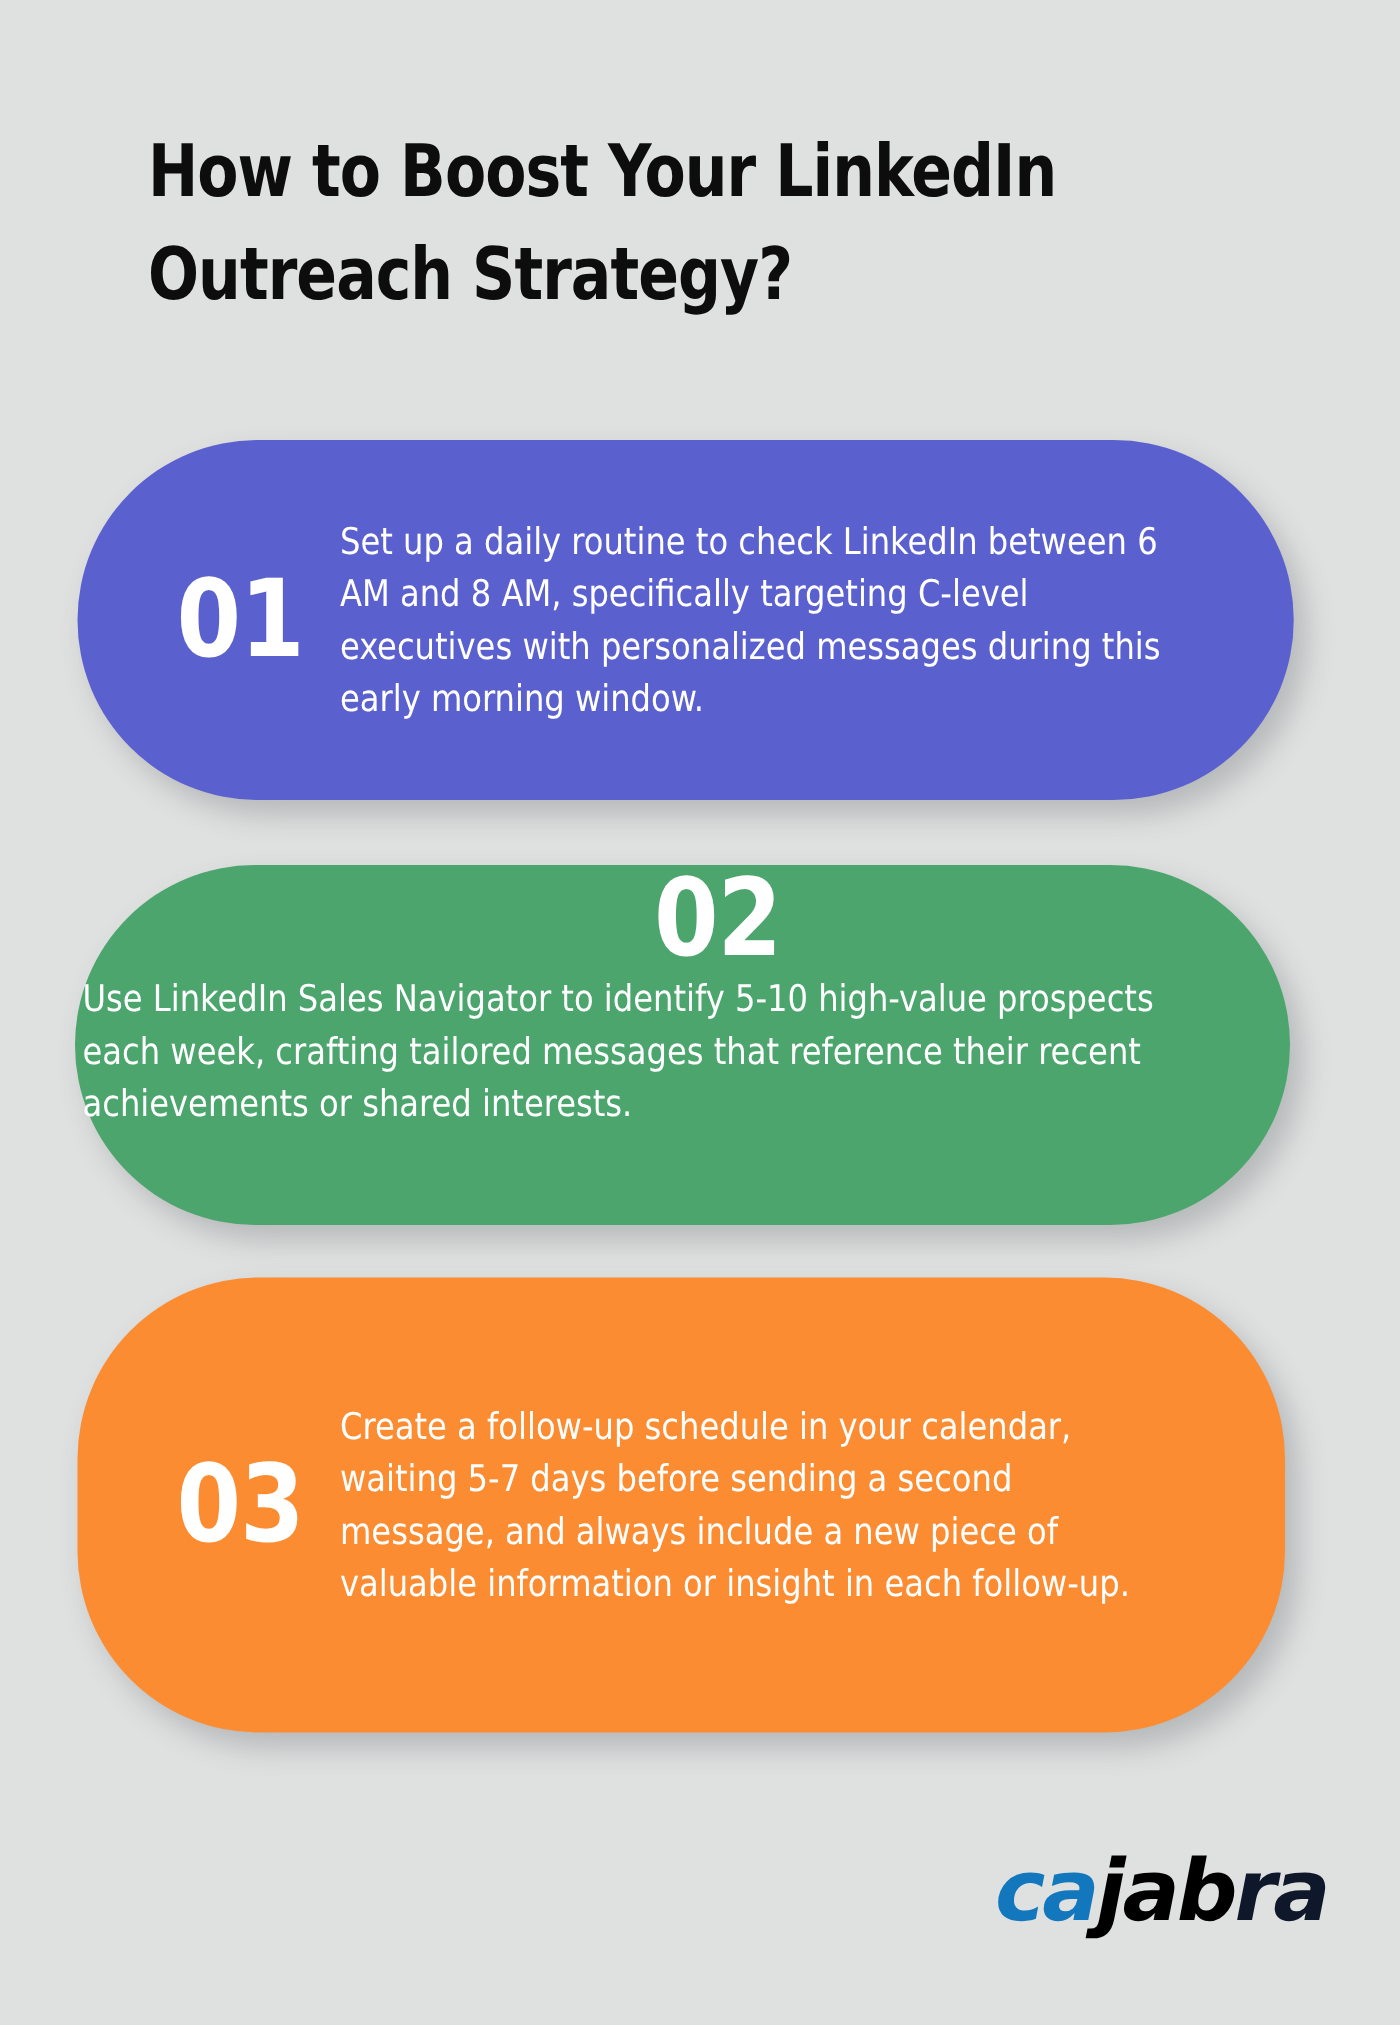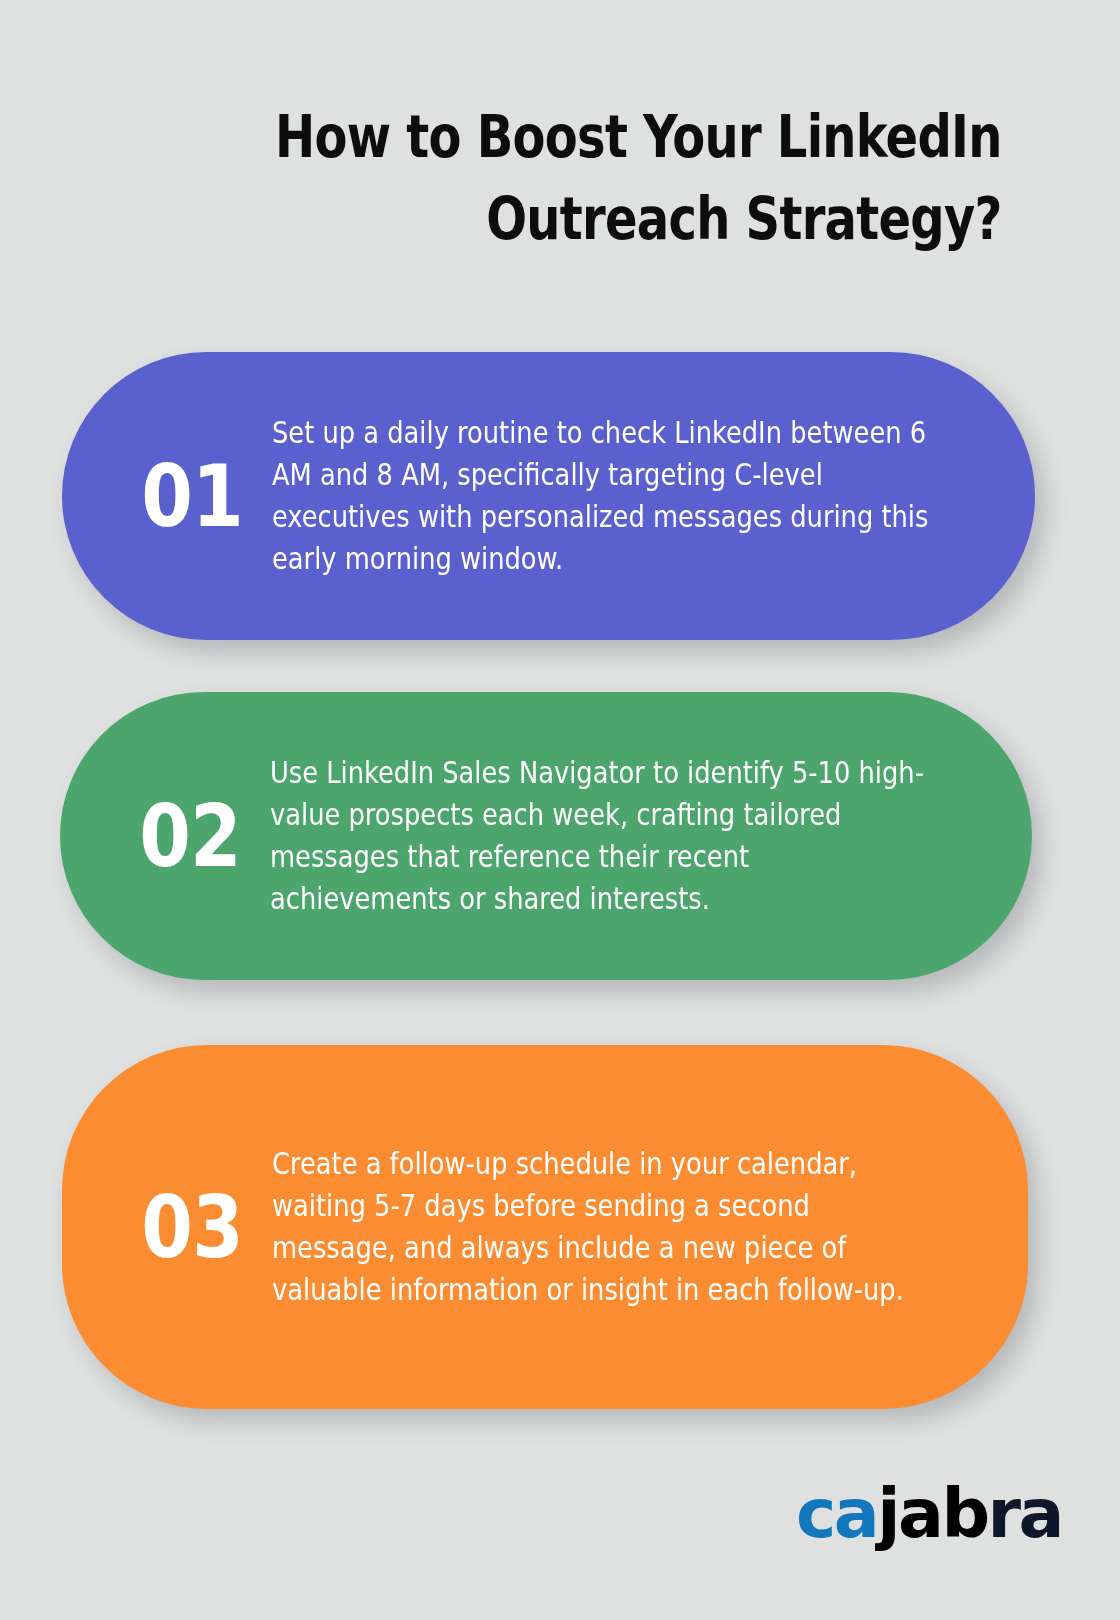--- a/index.html
+++ b/index.html
@@ -14,21 +14,21 @@
     font-family:"Liberation Sans", sans-serif;
     position:relative;
     overflow:hidden;
   }
 
   
   .title-block {
     position:absolute;
     left:0; top:96px;
     width:1120px;
-    text-align:right;
+    text-align:left;
     padding:0 80px;
   }
   .title-line {
     display:block;
     font-family:"DejaVu Sans Condensed","Liberation Sans Narrow","Liberation Sans", sans-serif;
     font-weight:700;
     font-size:58px;
     line-height:82px;
     letter-spacing:-0.8px;
     color:#0d0d0d;
@@ -44,21 +44,21 @@
     position:absolute;
     display:flex;
     align-items:center;
     border-radius:145px;
     box-shadow:10px 12px 22px rgba(90,95,100,0.30);
     color:#ffffff;
   }
 
   .card-01 { left:62px;  top:352px;  width:973px; height:288px; }
   .card-02 { left:60px;  top:692px;  width:972px; height:288px; }
-  .card-03 { left:62px;  top:1022px; width:966px; height:364px;margin-top:23px; }
+  .card-03 { left:62px;  top:1022px; width:966px; height:364px; }
 
   .card-number {
     flex:0 0 auto;
     font-family:"DejaVu Sans Condensed","Liberation Sans Narrow","Liberation Sans", sans-serif;
     font-weight:700;
     font-size:86px;
     line-height:86px;
     letter-spacing:-1px;
     color:#ffffff;
     width:148px;
@@ -84,38 +84,38 @@
   .logo {
     position:absolute;
     right:58px;
     bottom:72px;
     font-family:"DejaVu Sans","Liberation Sans", sans-serif;
     font-weight:700;
     font-size:68px;
     line-height:68px;
     letter-spacing:-2.5px;
   }
-  .logo span { display:inline; }
+  .logo span { display:inline;font-style:italic; }
 </style>
 </head>
 <body style="background: rgb(223, 224, 224);">
 
 <div class="title-block">
   <span class="title-line" style="color: rgb(13, 13, 13);">How to Boost Your LinkedIn</span>
   <span class="title-line" style="color: rgb(13, 13, 13);">Outreach Strategy?</span>
 </div>
 
 <div class="cards">
 
   <div class="card card-01" style="background: rgb(91, 96, 207);">
     <div class="card-number">01</div>
     <div class="card-text">Set up a daily routine to check LinkedIn between 6 AM and 8 AM, specifically targeting C-level executives with personalized messages during this early morning window.</div>
   </div>
 
-  <div class="card card-02" style="background: rgb(75, 165, 109);">
+  <div class="card card-02" style="background: rgb(75, 165, 109); flex-direction: column;">
     <div class="card-number">02</div>
     <div class="card-text">Use LinkedIn Sales Navigator to identify 5-10 high-value prospects each week, crafting tailored messages that reference their recent achievements or shared interests.</div>
   </div>
 
   <div class="card card-03" style="background: rgb(251, 140, 50);">
     <div class="card-number">03</div>
     <div class="card-text">Create a follow-up schedule in your calendar, waiting 5-7 days before sending a second message, and always include a new piece of valuable information or insight in each follow-up.</div>
   </div>
 
 </div>

